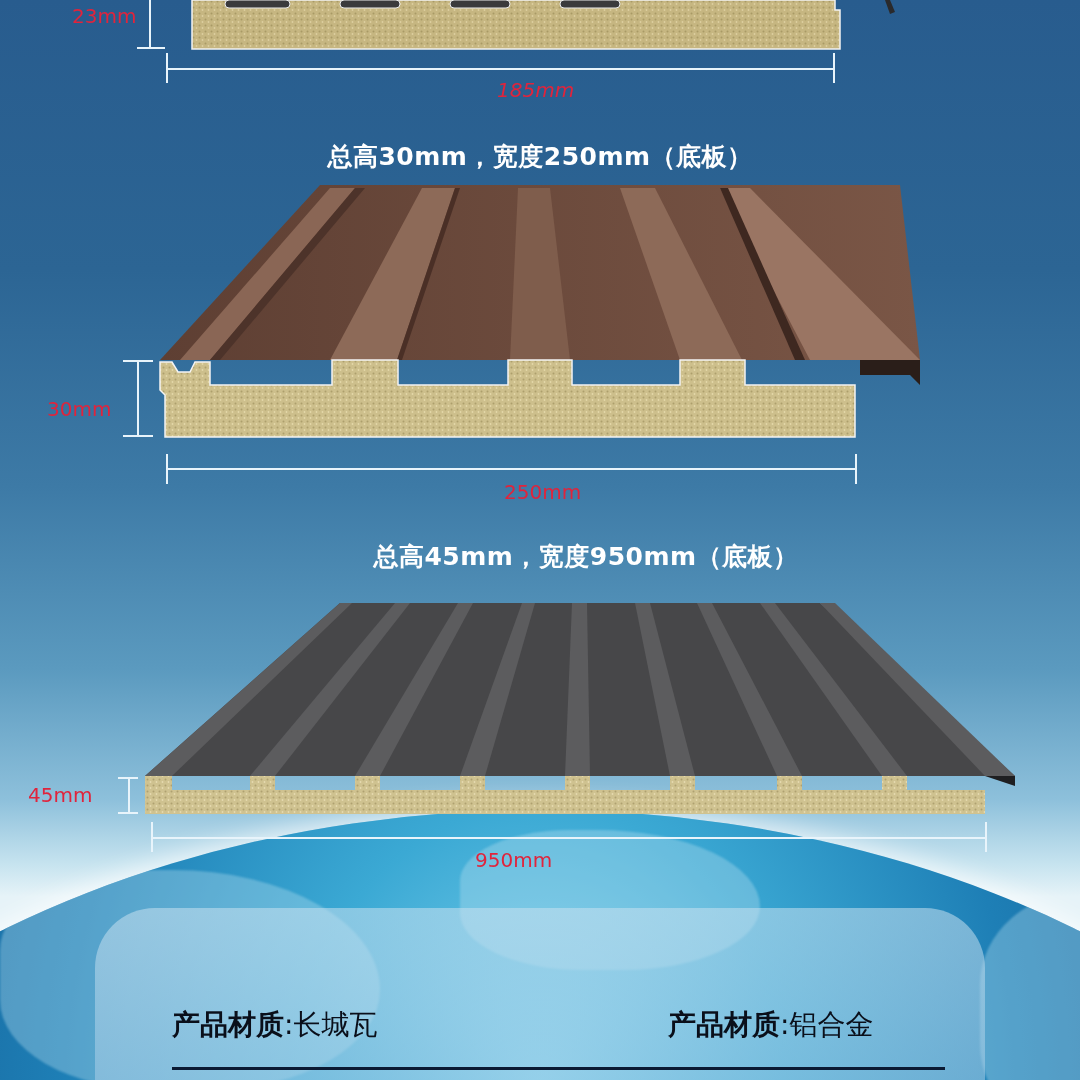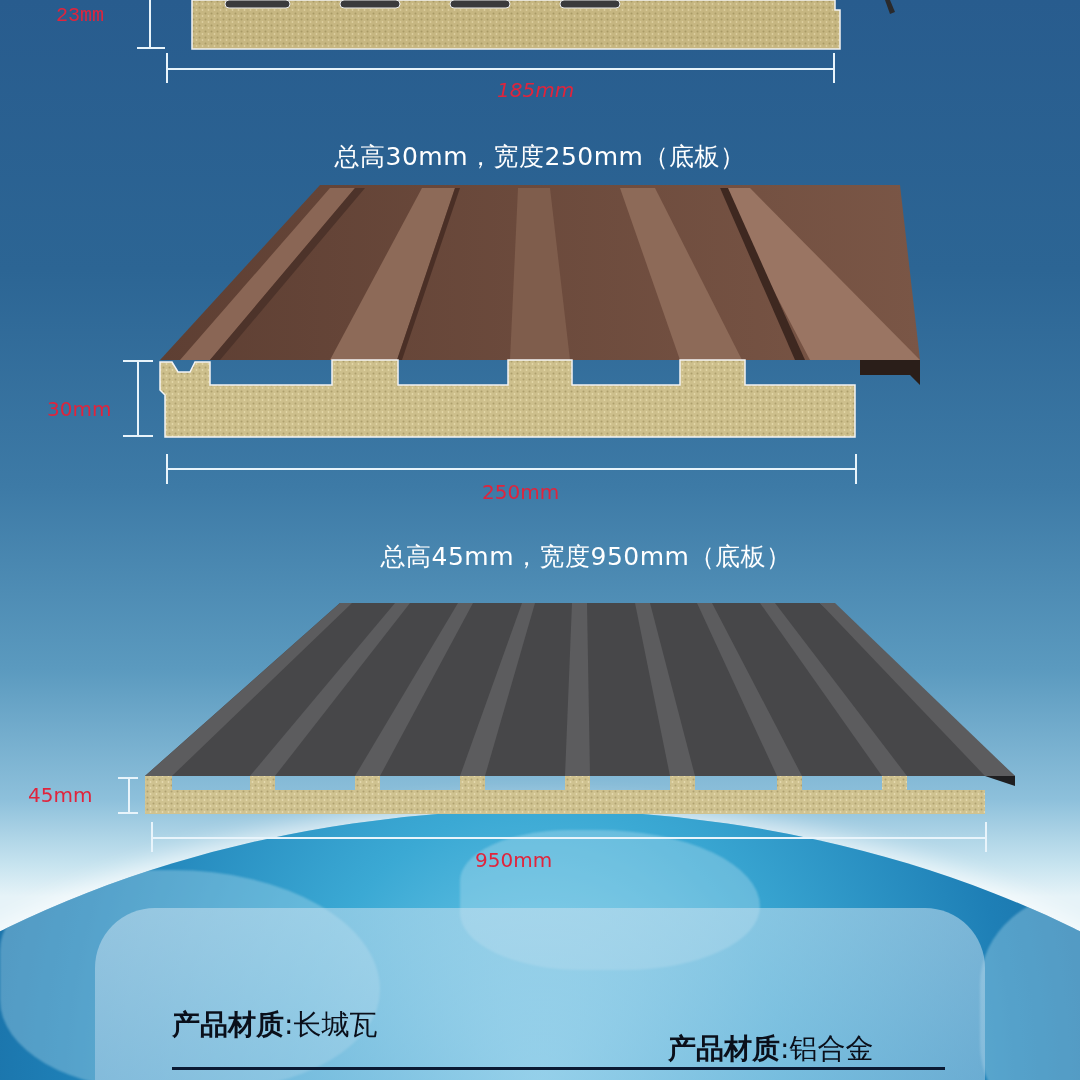--- a/index.html
+++ b/index.html
@@ -12,21 +12,21 @@
     position:absolute; left:-420px; top:810px; width:1920px; height:1400px;
     border-radius:50%;
     background: radial-gradient(ellipse at 50% 20%, #7fd3ee 0%, #3ba9d4 18%, #1e7fb6 35%, #145c93 55%, #0d3e6e 75%);
     box-shadow: 0 -6px 24px rgba(255,255,255,0.7);
     overflow:hidden;
   }
   .land { position:absolute; background:rgba(190,225,240,0.35); border-radius:40% 60% 50% 45%; filter:blur(1px); }
   .abs { position:absolute; }
   .heading {
     position:absolute; left:0; width:1080px; text-align:center;
-    color:#fff; font-weight:normal; font-size:25px; letter-spacing:0.5px;
+    color:#fff; font-weight:bold; font-size:25px; letter-spacing:0.5px;
   }
   .dim { position:absolute; color:#e0243c; font-size:20px; font-family:"DejaVu Sans", sans-serif; }
   .line-h { position:absolute; height:2px; background:#e8f4fb; }
   .line-v { position:absolute; width:2px; background:#e8f4fb; }
   .info-card {
     position:absolute; left:95px; top:908px; width:890px; height:260px;
     border-radius:60px 60px 0 0;
     background: linear-gradient(180deg, rgba(200,225,240,0.55), rgba(150,195,225,0.55));
   }
   .spec {
@@ -55,21 +55,21 @@
   </defs>
   <path d="M42 0 L685 0 L685 10 L690 10 L690 49 L42 49 Z" fill="url(#foam)" stroke="#f2f2f2" stroke-width="1.5"></path>
   <rect x="75" y="0" width="65" height="8" rx="4" fill="#3a3a3c" stroke="#eee"></rect>
   <rect x="190" y="0" width="60" height="8" rx="4" fill="#3a3a3c" stroke="#eee"></rect>
   <rect x="300" y="0" width="60" height="8" rx="4" fill="#3a3a3c" stroke="#eee"></rect>
   <rect x="410" y="0" width="60" height="8" rx="4" fill="#3a3a3c" stroke="#eee"></rect>
   <path d="M735 0 L740 0 L745 12 L740 14 Z" fill="#2a2a2c"></path>
 </svg>
 <div class="line-v" style="left:149px;top:0;height:48px;"></div>
 <div class="line-h" style="left:137px;top:47px;width:28px;"></div>
-<div class="dim" style="left:56px;top:4px;font-family:Liberation Mono, monospace;">23mm</div>
+<div class="dim" style="left:72px;top:4px;">23mm</div>
 <div class="line-v" style="left:166px;top:53px;height:30px;"></div>
 <div class="line-v" style="left:833px;top:53px;height:30px;"></div>
 <div class="line-h" style="left:167px;top:68px;width:667px;"></div>
 <div class="dim" style="left:497px;top:78px;font-style:italic;">185mm</div>
 
 <div class="heading" style="top:140px;">总高30mm，宽度250mm（底板）</div>
 <svg class="abs" style="left:150px;top:180px;" width="780" height="270">
   <defs>
     <pattern id="foam2" width="6" height="6" patternUnits="userSpaceOnUse">
       <rect width="6" height="6" fill="#cdbf8c"></rect>
@@ -97,21 +97,21 @@
 
   <path d="M10,182 L22,182 L28,192 L40,192 L45,182 L60,182 L60,205 L182,205 L182,180 L248,180 L248,205 L358,205 L358,180 L422,180 L422,205 L530,205 L530,180 L595,180 L595,205 L705,205 L705,257 L15,257 L15,215 L10,210 Z" fill="url(#foam2)" stroke="#f4f4f4" stroke-width="1.5"></path>
 </svg>
 <div class="line-v" style="left:137px;top:360px;height:76px;"></div>
 <div class="line-h" style="left:123px;top:360px;width:30px;"></div>
 <div class="line-h" style="left:123px;top:435px;width:30px;"></div>
 <div class="dim" style="left:47px;top:382px;margin-top:15px;">30mm</div>
 <div class="line-v" style="left:166px;top:454px;height:30px;"></div>
 <div class="line-v" style="left:855px;top:454px;height:30px;"></div>
 <div class="line-h" style="left:167px;top:468px;width:689px;"></div>
-<div class="dim" style="left:482px;top:480px;">250mm</div>
+<div class="dim" style="left:504px;top:480px;">250mm</div>
 
 <div class="heading" style="top:540px;margin-left:46px;">总高45mm，宽度950mm（底板）</div>
 <svg class="abs" style="left:140px;top:598px;" width="880" height="220">
   <defs>
     <pattern id="foam3" width="6" height="6" patternUnits="userSpaceOnUse">
       <rect width="6" height="6" fill="#cfc290"></rect>
       <circle cx="1.5" cy="1.5" r="1" fill="#afa170"></circle>
       <circle cx="4.5" cy="4" r="0.9" fill="#e6dbb0"></circle>
     </pattern>
   </defs>
@@ -136,16 +136,16 @@
 <div class="dim" style="left:28px;top:783px;">45mm</div>
 <div class="line-v" style="left:151px;top:822px;height:30px;"></div>
 <div class="line-v" style="left:985px;top:822px;height:30px;"></div>
 <div class="line-h" style="left:152px;top:837px;width:833px;"></div>
 <div class="dim" style="left:475px;top:848px;">950mm</div>
 
 <div class="info-card"></div>
 <div class="spec" style="left:172px;top:1006px;">
   <span class="k">产品材质</span><span>:</span><span>长城瓦</span>
 </div>
-<div class="spec" style="left:668px;top:1006px;margin-top:24px;">
+<div class="spec" style="left:668px;top:1006px;">
   <span class="k">产品材质</span><span>:</span><span>铝合金</span>
 </div>
 <div class="divider"></div>
 
 </body></html>

